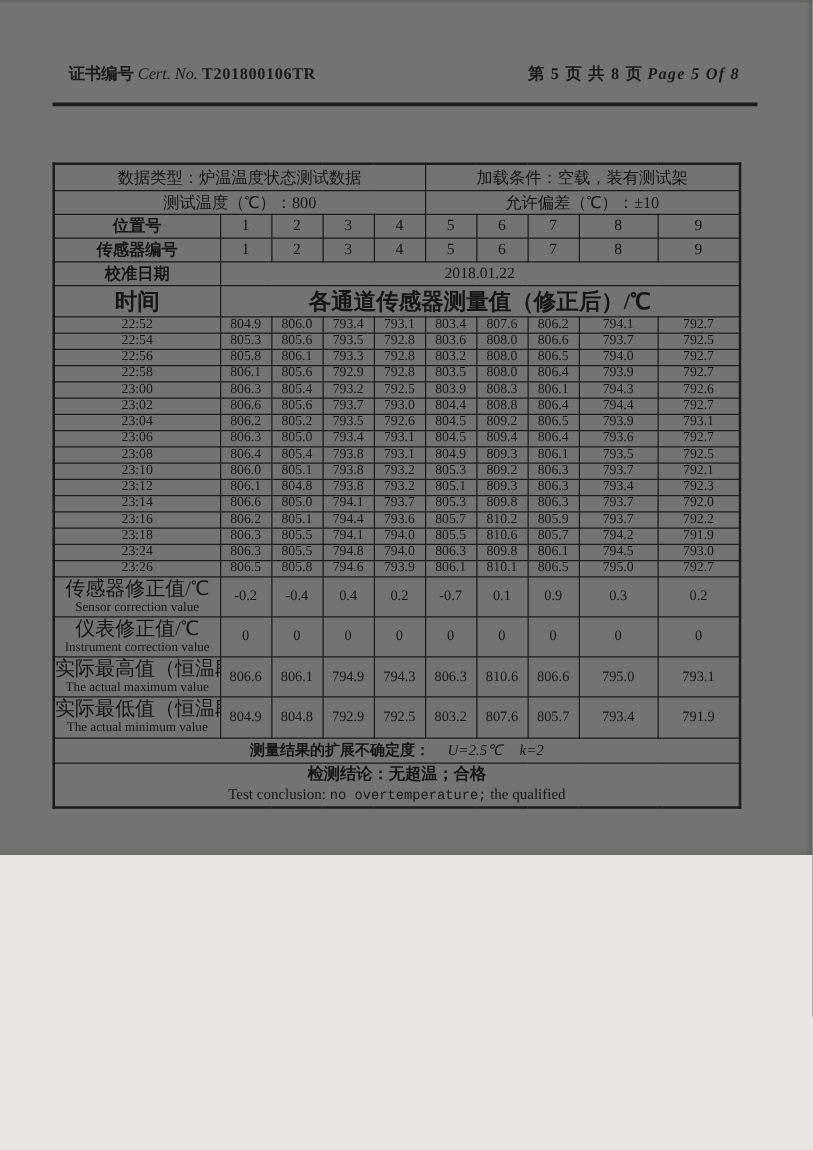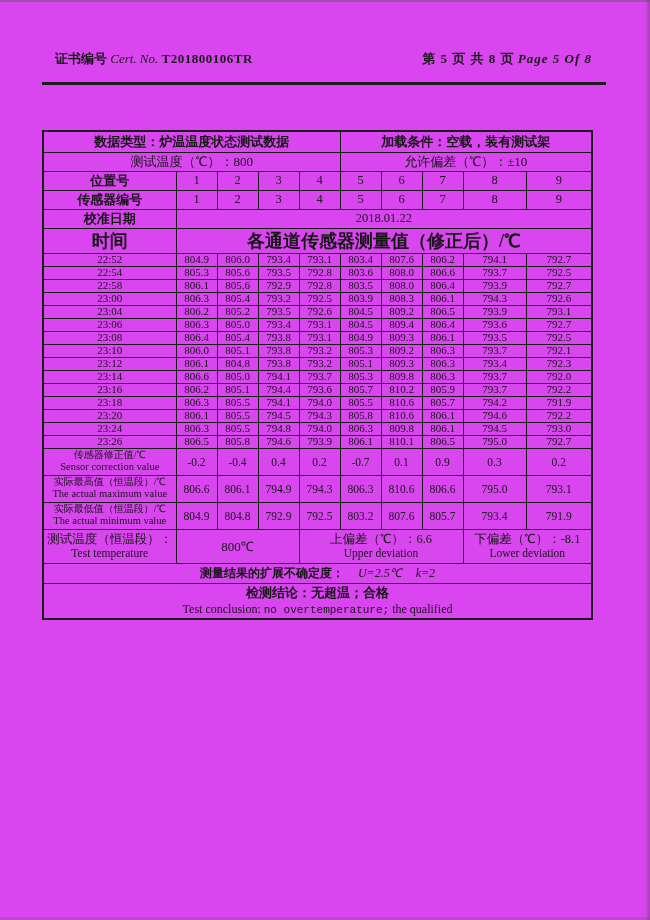--- a/index.html
+++ b/index.html
@@ -1,20 +1,20 @@
 <!DOCTYPE html>
 <html><head>
 <meta charset="utf-8">
 <style>
   * { margin:0; padding:0; box-sizing:border-box; }
   html,body { width:650px; height:920px; }
   body { font-family:"Liberation Serif", serif; background:#e7e6e4; }
   .page {
-    position:relative; width:650px; height:920px;
-    background:#d946ef; color:#1b1b1b; overflow:hidden;
+    position:relative; width:650px; height:684px;
+    background:#737373; color:#1b1b1b; overflow:hidden;
   }
   .edge-top    { position:absolute; top:0; left:0; width:100%; height:2px; background:rgba(90,90,88,.45); }
   .edge-right  { position:absolute; top:0; right:0; width:5px; height:100%;
                  background:linear-gradient(to right, rgba(0,0,0,0), rgba(60,60,58,.35)); }
   .edge-bottom { position:absolute; bottom:0; left:0; width:100%; height:3px; background:rgba(90,90,88,.25); }
 
   .page-header {
     position:absolute; left:55px; right:58px; top:50px;
     display:flex; justify-content:space-between; align-items:baseline;
     font-size:13px; white-space:nowrap;
@@ -30,30 +30,30 @@
   table.data-table {
     position:absolute; left:42px; top:130px;
     border-collapse:collapse; table-layout:fixed; width:551px;
     border:2px solid #1c1c1c;
     font-family:"Liberation Serif", serif; color:#161616;
   }
   .data-table td {
     border:1px solid #1c1c1c; text-align:center; vertical-align:middle;
     padding:0; overflow:hidden; white-space:nowrap;
   }
-  .r-meta1 td { height:21px; font-size:13px; font-weight:bold;margin-top:37px; }
+  .r-meta1 td { height:21px; font-size:13px; font-weight:normal;margin-top:37px; }
   .r-meta2 td { height:19px; font-size:13px; font-weight:normal; }
   .r-chan  td { height:19px; font-size:12.5px;margin-left:20px; }
   .r-chan  td.lab { font-size:13px; font-weight:bold; }
   .r-date  td { height:17px; font-size:12.5px; }
   .r-date  td.lab { font-size:13px; font-weight:bold; }
   .r-time  td { height:17px; font-size:18px; font-weight:bold; }
   .r-read  td { height:13px; font-size:11px; line-height:1; }
   .r-sum   td { height:27px; font-size:11.5px; }
-  .r-sum   td.lab .zh { font-size:10px; line-height:1.2;font-family:Liberation Serif, serif; }
+  .r-sum   td.lab .zh { font-size:16px; line-height:1.2;font-family:Liberation Serif, serif; }
   .r-sum   td.lab .en { font-size:10.5px; line-height:1.15; }
   .r-foot  td { height:34px; font-size:12.5px; }
   .r-foot  .zh { line-height:1.25; }
   .r-foot  .en { font-size:11.5px; line-height:1.15; }
   .r-foot  td.temp-val { font-size:13px; }
   .r-unc   td { height:20px; font-size:12px; font-weight:bold; }
   .r-unc   .var { font-style:italic; font-weight:normal; padding-left:14px; }
   .r-con   td { height:36px; }
   .r-con   .zh { font-size:13px; font-weight:bold; line-height:1.3; }
   .r-con   .en { font-size:12px; line-height:1.2; }
@@ -155,20 +155,32 @@
           <td>805.6</td>
           <td>793.5</td>
           <td>792.8</td>
           <td>803.6</td>
           <td>808.0</td>
           <td>806.6</td>
           <td>793.7</td>
           <td>792.5</td>
         </tr>
         <tr class="r-read">
+          <td>22:56</td>
+          <td>805.8</td>
+          <td>806.1</td>
+          <td>793.3</td>
+          <td>792.8</td>
+          <td>803.2</td>
+          <td>808.0</td>
+          <td>806.5</td>
+          <td>794.0</td>
+          <td>792.7</td>
+        </tr>
+        <tr class="r-read">
           <td>22:58</td>
           <td>806.1</td>
           <td>805.6</td>
           <td>792.9</td>
           <td>792.8</td>
           <td>803.5</td>
           <td>808.0</td>
           <td>806.4</td>
           <td>793.9</td>
           <td>792.7</td>
@@ -177,20 +189,32 @@
           <td>23:00</td>
           <td>806.3</td>
           <td>805.4</td>
           <td>793.2</td>
           <td>792.5</td>
           <td>803.9</td>
           <td>808.3</td>
           <td>806.1</td>
           <td>794.3</td>
           <td>792.6</td>
+        </tr>
+        <tr class="r-read">
+          <td>23:02</td>
+          <td>806.6</td>
+          <td>805.6</td>
+          <td>793.7</td>
+          <td>793.0</td>
+          <td>804.4</td>
+          <td>808.8</td>
+          <td>806.4</td>
+          <td>794.4</td>
+          <td>792.7</td>
         </tr>
         <tr class="r-read">
           <td>23:04</td>
           <td>806.2</td>
           <td>805.2</td>
           <td>793.5</td>
           <td>792.6</td>
           <td>804.5</td>
           <td>809.2</td>
           <td>806.5</td>
@@ -273,32 +297,20 @@
           <td>23:18</td>
           <td>806.3</td>
           <td>805.5</td>
           <td>794.1</td>
           <td>794.0</td>
           <td>805.5</td>
           <td>810.6</td>
           <td>805.7</td>
           <td>794.2</td>
           <td>791.9</td>
-        </tr>
-        <tr class="r-read">
-          <td>23:20</td>
-          <td>806.1</td>
-          <td>805.5</td>
-          <td>794.5</td>
-          <td>794.3</td>
-          <td>805.8</td>
-          <td>810.6</td>
-          <td>806.1</td>
-          <td>794.6</td>
-          <td>792.2</td>
         </tr>
         <tr class="r-read">
           <td>23:24</td>
           <td>806.3</td>
           <td>805.5</td>
           <td>794.8</td>
           <td>794.0</td>
           <td>806.3</td>
           <td>809.8</td>
           <td>806.1</td>
@@ -329,20 +341,35 @@
           <td>0.4</td>
           <td>0.2</td>
           <td>-0.7</td>
           <td>0.1</td>
           <td>0.9</td>
           <td>0.3</td>
           <td>0.2</td>
         </tr>
         <tr class="r-sum">
           <td class="lab">
+            <div class="zh">仪表修正值/℃</div>
+            <div class="en">Instrument correction value</div>
+          </td>
+          <td>0</td>
+          <td>0</td>
+          <td>0</td>
+          <td>0</td>
+          <td>0</td>
+          <td>0</td>
+          <td>0</td>
+          <td>0</td>
+          <td>0</td>
+        </tr>
+        <tr class="r-sum">
+          <td class="lab">
             <div class="zh">实际最高值（恒温段）/℃</div>
             <div class="en">The actual maximum value</div>
           </td>
           <td>806.6</td>
           <td>806.1</td>
           <td>794.9</td>
           <td>794.3</td>
           <td>806.3</td>
           <td>810.6</td>
           <td>806.6</td>
@@ -359,35 +386,20 @@
           <td>792.9</td>
           <td>792.5</td>
           <td>803.2</td>
           <td>807.6</td>
           <td>805.7</td>
           <td>793.4</td>
           <td>791.9</td>
         </tr>
       </tbody>
     <tbody>
-        <tr class="r-foot">
-      <td>
-        <div class="zh">测试温度（恒温段）：</div>
-        <div class="en">Test temperature</div>
-      </td>
-      <td colspan="3" class="temp-val">800℃</td>
-      <td colspan="4">
-        <div class="zh">上偏差（℃）：6.6</div>
-        <div class="en">Upper deviation</div>
-      </td>
-      <td colspan="2">
-        <div class="zh">下偏差（℃）：-8.1</div>
-        <div class="en">Lower deviation</div>
-      </td>
-    </tr>
     <tr class="r-unc">
       <td colspan="10">
         <span>测量结果的扩展不确定度：</span><span class="var">U=2.5℃</span><span class="var">k=2</span>
       </td>
     </tr>
     <tr class="r-con">
       <td colspan="10">
         <div class="zh">检测结论：无超温；合格</div>
         <div class="en">
           <span>Test conclusion:</span>

